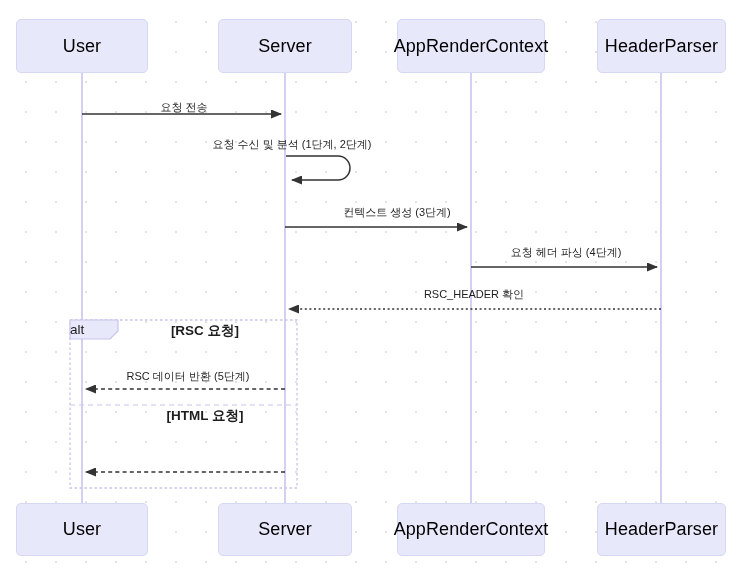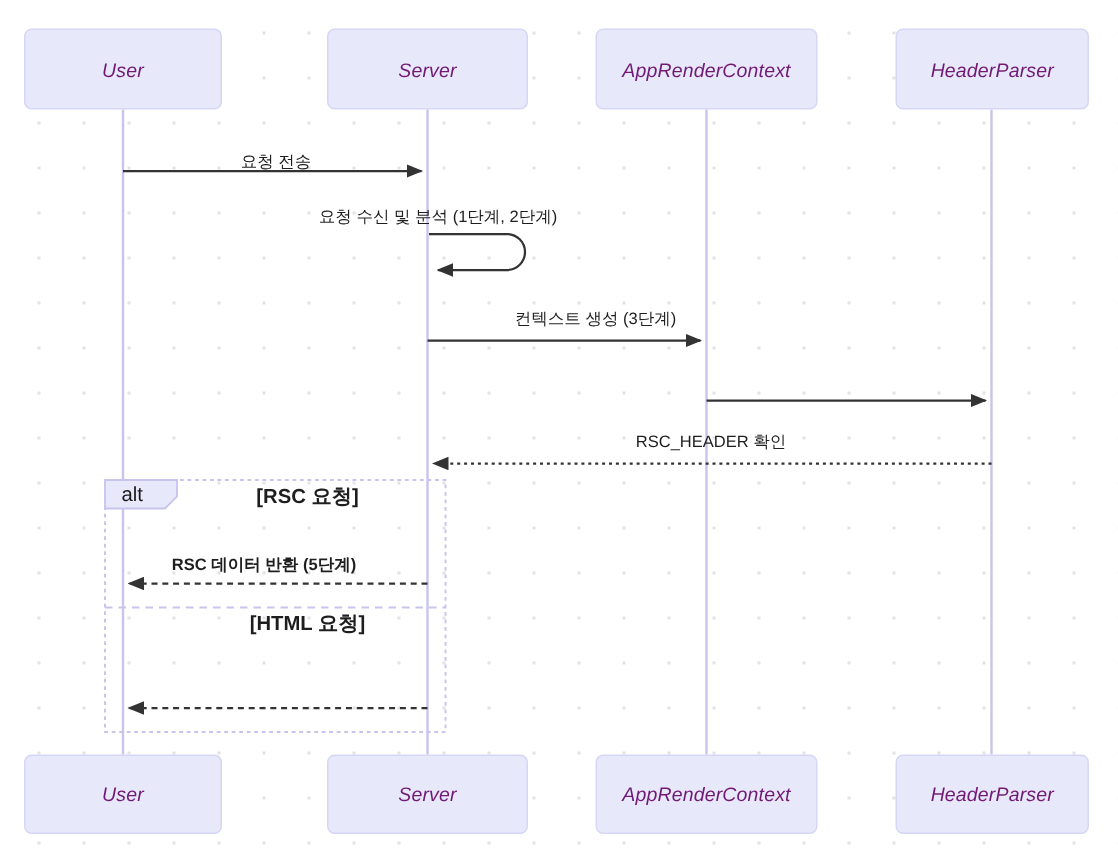--- a/index.html
+++ b/index.html
@@ -27,25 +27,24 @@
   }
   .participant-box {
     position: absolute;
     box-sizing: border-box;
     background: #e8e8fb;
     border: 1px solid #d6d6f5;
     border-radius: 5px;
     display: flex;
     align-items: center;
     justify-content: center;
-    color: #701a75;
-    font-size: 13px;
+    color: #000000;
+    font-size: 18px;
     letter-spacing: 0.1px;
     white-space: nowrap;
-    font-style: italic;
   }
   .msg-label {
     position: absolute;
     color: #1e1e1e;
     font-size: 11px;
     white-space: nowrap;
     transform: translateX(-50%);
     text-align: center;
   }
   .frag-label {
@@ -55,21 +54,21 @@
     white-space: nowrap;
     transform: translateX(-50%);
     text-align: center;
   }
   .frag-tag {
     position: absolute;
     color: #1a1a1a;
     font-size: 13.5px;
     display: flex;
     align-items: center;
-    padding-left: 11px;
+    padding-left: 0;
     box-sizing: border-box;
     white-space: nowrap;
   }
 </style>
 </head>
 <body>
 
 <div id="diagram-root">
 
   <svg id="svg-layer" xmlns="http://www.w3.org/2000/svg">
@@ -137,24 +136,25 @@
   <div class="participant-box" style="left:597px; top:503px; width:129px; height:53px;">
     <span>HeaderParser</span>
   </div>
 
   <div class="msg-label" style="left:184px; top:100px;">요청 전송</div>
 
   <div class="msg-label" style="left:292px; top:137px;">요청 수신 및 분석 (1단계, 2단계)</div>
 
   <div class="msg-label" style="left:397px; top:205px;">컨텍스트 생성 (3단계)</div>
 
+  <div class="msg-label" style="left:566px; top:245px;">요청 헤더 파싱 (4단계)</div>
 
   <div class="msg-label" style="left:474px; top:287px;">RSC_HEADER 확인</div>
 
-  <div class="msg-label" style="left:176px; top:369px;font-weight:bold;">RSC 데이터 반환 (5단계)</div>
+  <div class="msg-label" style="left:188px; top:369px;">RSC 데이터 반환 (5단계)</div>
 
 
   <div class="frag-tag" style="left:70px; top:320px; width:48px; height:19px;">alt</div>
 
   <div class="frag-label" style="left:205px; top:322px;font-weight:bold;">[RSC 요청]</div>
 
   <div class="frag-label" style="left:205px; top:407px;font-weight:bold;">[HTML 요청]</div>
 
 </div>
 

